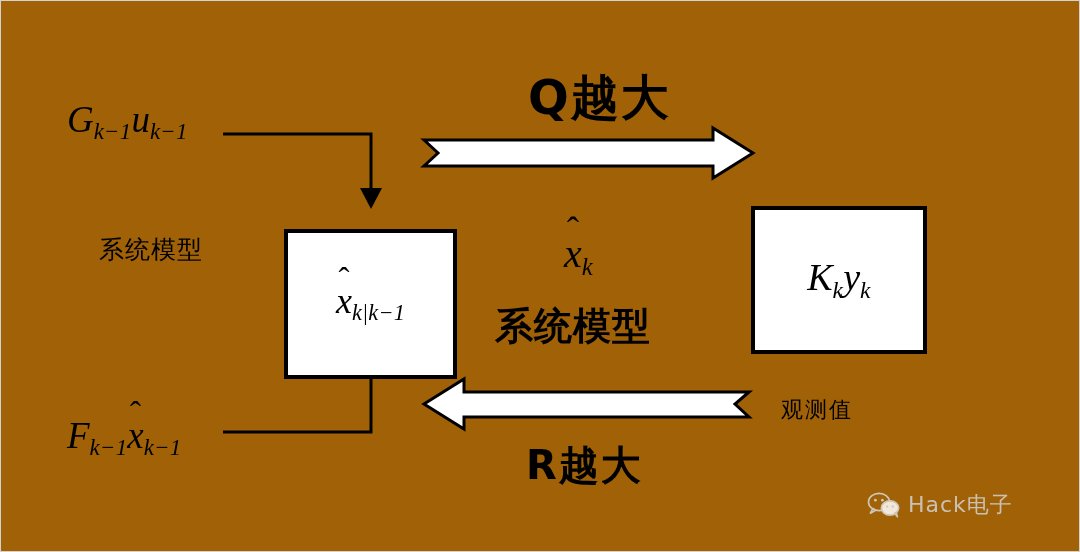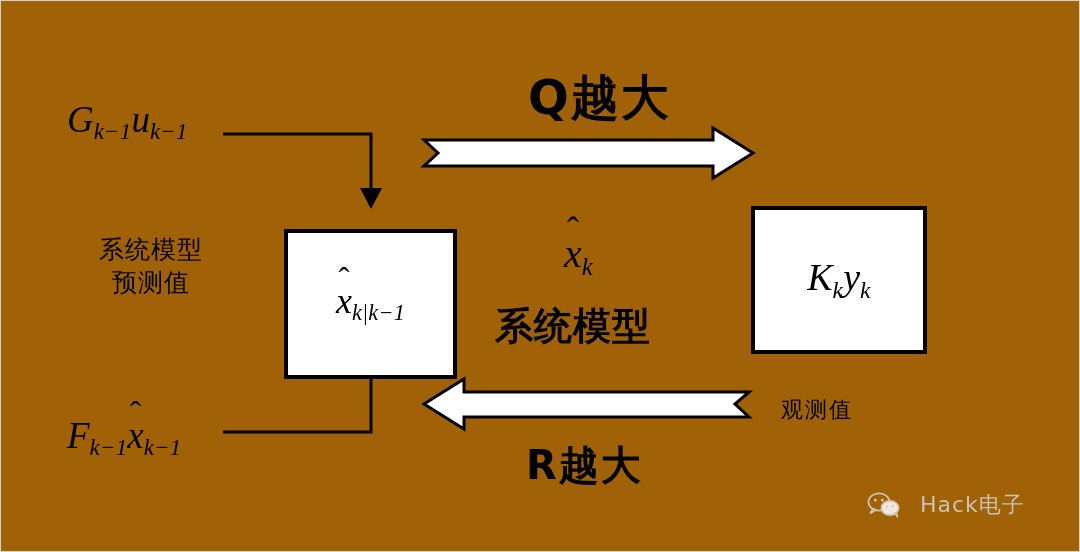--- a/index.html
+++ b/index.html
@@ -101,21 +101,21 @@
     left: 0; top: 0;
     width: 1080px; height: 552px;
     pointer-events: none;
   }
 
   
   #watermark {
     left: 866px; top: 489px;
     display: flex;
     align-items: center;
-    gap: 19px;
+    gap: 7px;
     opacity: 0.85;
   }
   #watermark .wm-text {
     font-family: "DejaVu Sans", "Liberation Sans", sans-serif;
     font-size: 22px;
     color: #d2d2d2;
     letter-spacing: 1px;
     white-space: nowrap;
   }
 </style>
@@ -162,21 +162,20 @@
   <div class="abs math" id="label-gu">
     <span>G</span><span class="sub">k−1</span><span>u</span><span class="sub">k−1</span>
   </div>
 
   <div class="abs math" id="label-fx">
     <span>F</span><span class="sub">k−1</span><span class="hatwrap"><span class="hat">̂</span><span>x</span></span><span class="sub">k−1</span>
   </div>
 
   <div class="abs cjk-serif" id="label-sysmodel">
     <div>系统模型</div>
-    <div>预测值</div>
   </div>
 
   <div class="proc-box" id="box-predict">
     <span class="math"><span class="hatwrap"><span class="hat">̂</span><span>x</span></span><span class="sub">k|k−1</span></span>
   </div>
 
   <div class="proc-box" id="box-gain">
     <span class="math"><span>K</span><span class="sub">k</span><span>y</span><span class="sub">k</span></span>
   </div>
 

